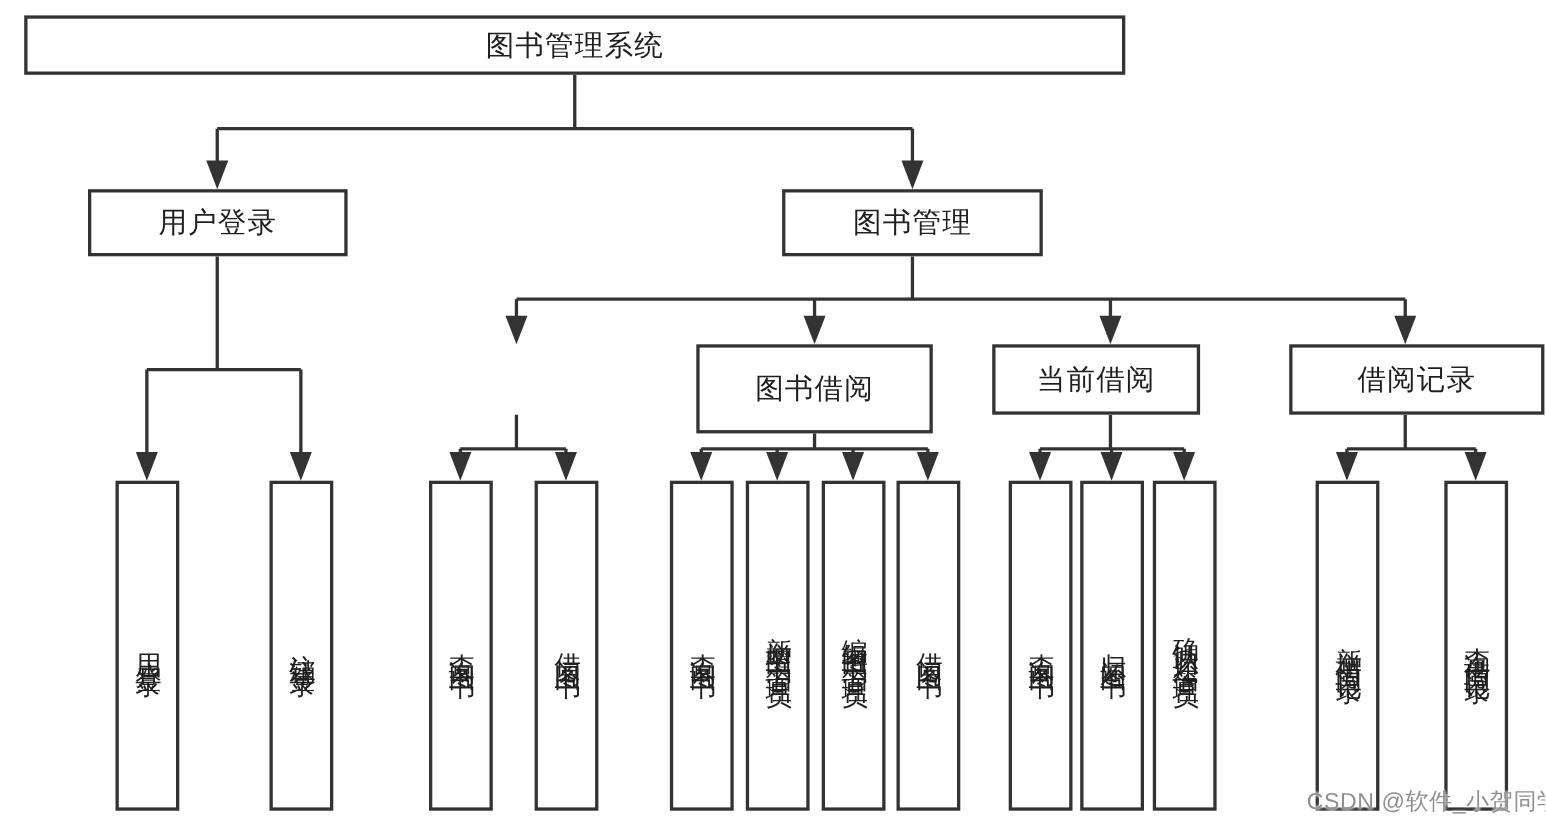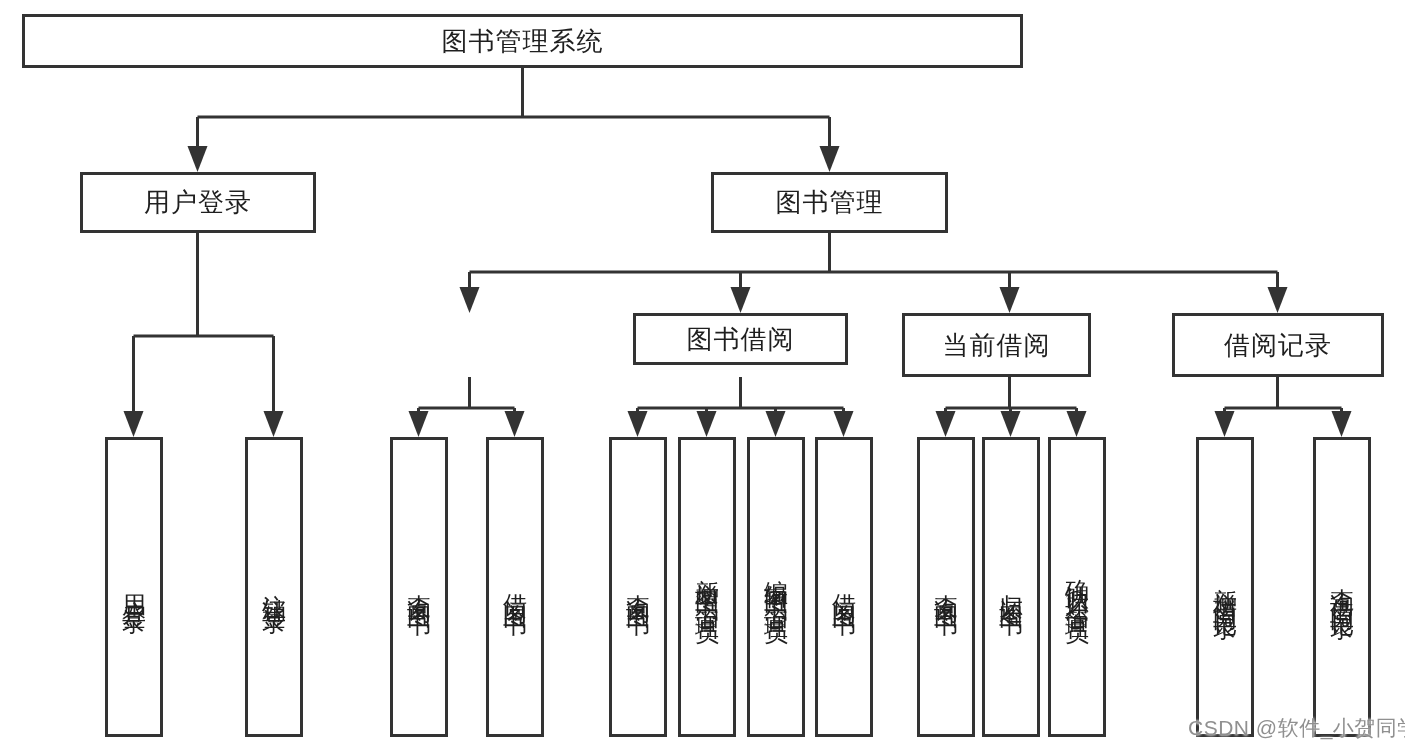--- a/index.html
+++ b/index.html
@@ -113,27 +113,27 @@
     <span class="lbl">图书管理系统</span>
   </div>
 
   <div class="node hnode" style="left:80px;top:172px;width:236px;height:61px">
     <span class="lbl">用户登录</span>
   </div>
   <div class="node hnode" style="left:711px;top:172px;width:237px;height:61px">
     <span class="lbl">图书管理</span>
   </div>
 
-  <div class="node hnode" style="left:633px;top:313px;width:215px;height:52px">
+  <div class="node hnode" style="left:633px;top:313px;width:215px;height:81px">
     <span class="lbl">图书借阅</span>
   </div>
   <div class="node hnode" style="left:902px;top:313px;width:189px;height:64px">
     <span class="lbl">当前借阅</span>
   </div>
-  <div class="node hnode" style="left:1172px;top:313px;width:212px;height:64px">
+  <div class="node hnode" style="left:1172px;top:313px;width:232px;height:64px">
     <span class="lbl">借阅记录</span>
   </div>
 
   <div class="node vnode" style="left:105px">
     <span class="lbl">用户登录</span>
   </div>
   <div class="node vnode" style="left:245px">
     <span class="lbl">注销登录</span>
   </div>
 

